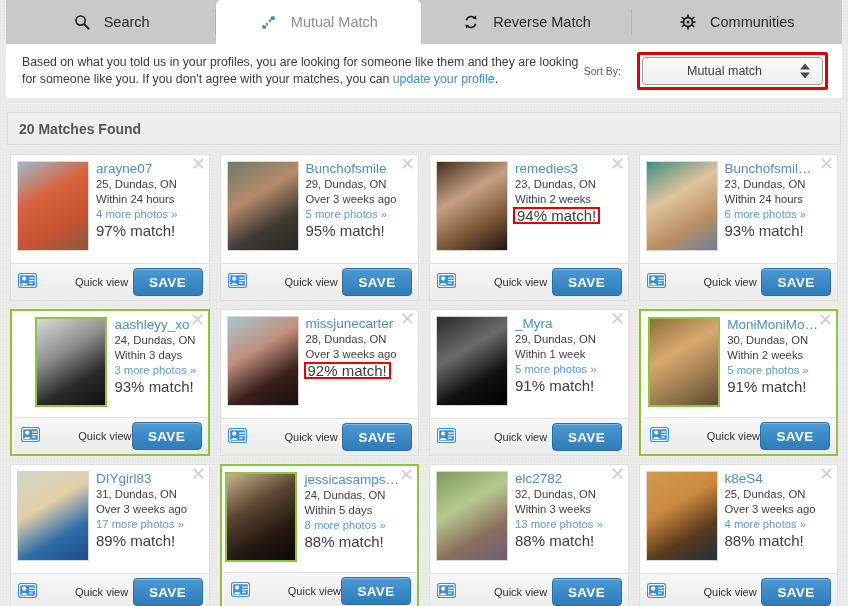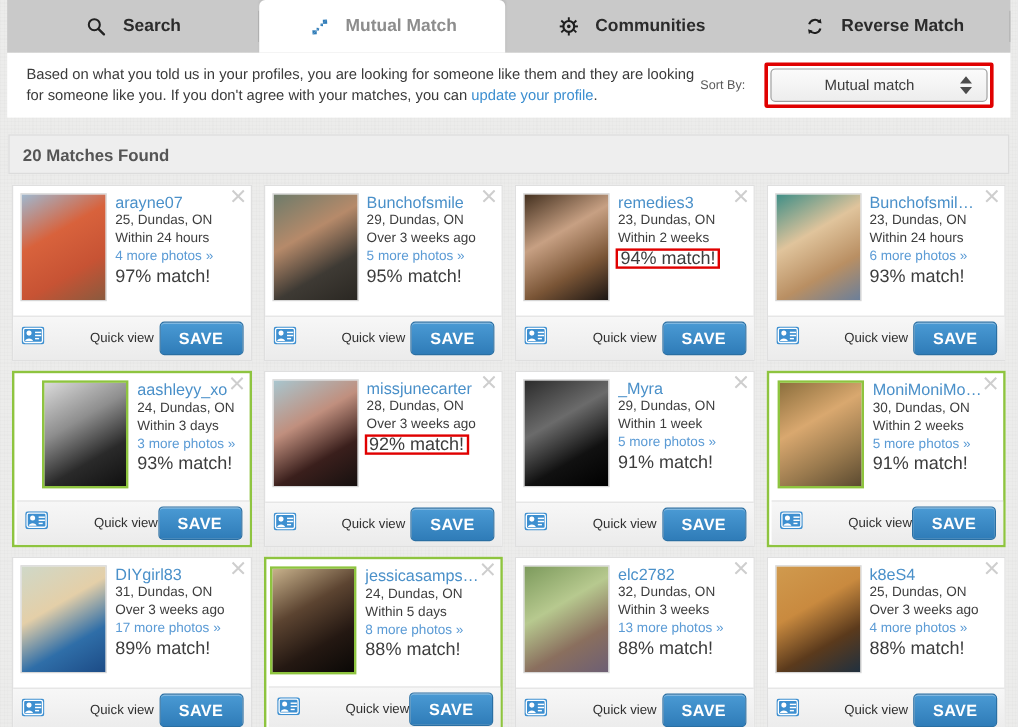--- a/index.html
+++ b/index.html
@@ -31,21 +31,21 @@
     box-sizing: border-box;
   }
   .tab {
     flex: 1 1 0;
     height: 44px;
     display: flex;
     align-items: center;
     justify-content: center;
     gap: 13px;
     font-size: 14.5px;
-    font-weight: bold;
+    font-weight: normal;
     color: #2b2b2b;
     position: relative;
     cursor: pointer;
     box-sizing: border-box;
   }
   .tab .tsep {
     position: absolute;
     right: 0; top: 9px; bottom: 9px;
     width: 1px;
     background: #b4b4b4;
@@ -284,20 +284,33 @@
     <div class="tab active">
       <span class="tab-icon">
         <svg width="17" height="17" viewBox="0 0 17 17">
           <path d="M14.5 2.2 L9.0 7.7 L11.2 7.9 L11.0 2.4 Z" fill="#2f7cb8"></path>
           <path d="M14.5 2.2 L9.0 7.7 L9.2 5.5 L14.7 5.7 Z" fill="#2f7cb8"></path>
           <path d="M2.5 14.8 L8.0 9.3 L5.8 9.1 L6.0 14.6 Z" fill="#2f7cb8"></path>
           <path d="M2.5 14.8 L8.0 9.3 L7.8 11.5 L2.3 11.3 Z" fill="#2f7cb8"></path>
         </svg>
       </span>
       <span>Mutual Match</span>
+    </div>
+
+    <div class="tab">
+      <span class="tab-icon">
+        <svg width="16" height="16" viewBox="0 0 16 16">
+          <path d="M3.3 6.2 A5 5 0 0 1 12.2 4.6" fill="none" stroke="#1d1d1d" stroke-width="1.7"></path>
+          <path d="M12.7 9.8 A5 5 0 0 1 3.8 11.4" fill="none" stroke="#1d1d1d" stroke-width="1.7"></path>
+          <path d="M12.9 1.6 L13.6 5.6 L9.8 4.4 Z" fill="#1d1d1d"></path>
+          <path d="M3.1 14.4 L2.4 10.4 L6.2 11.6 Z" fill="#1d1d1d"></path>
+        </svg>
+      </span>
+      <span>Reverse Match</span>
+      <span class="tsep"></span>
     </div>
 
     <div class="tab">
       <span class="tab-icon">
         <svg width="16" height="16" viewBox="0 0 16 16">
           <g fill="#1d1d1d">
             <rect x="7.2" y="0.4" width="1.6" height="3"></rect>
             <rect x="7.2" y="12.6" width="1.6" height="3"></rect>
             <rect x="0.4" y="7.2" width="3" height="1.6"></rect>
             <rect x="12.6" y="7.2" width="3" height="1.6"></rect>
@@ -306,33 +319,20 @@
             <rect x="12.4" y="2.6" width="1.6" height="3" transform="rotate(45 13.2 4.1)"></rect>
             <rect x="2.0" y="10.4" width="1.6" height="3" transform="rotate(45 2.8 11.9)"></rect>
           </g>
           <circle cx="8" cy="8" r="4.5" fill="none" stroke="#1d1d1d" stroke-width="1.8"></circle>
           <circle cx="8" cy="8" r="1.5" fill="#1d1d1d"></circle>
         </svg>
       </span>
       <span>Communities</span>
     </div>
 
-    <div class="tab">
-      <span class="tab-icon">
-        <svg width="16" height="16" viewBox="0 0 16 16">
-          <path d="M3.3 6.2 A5 5 0 0 1 12.2 4.6" fill="none" stroke="#1d1d1d" stroke-width="1.7"></path>
-          <path d="M12.7 9.8 A5 5 0 0 1 3.8 11.4" fill="none" stroke="#1d1d1d" stroke-width="1.7"></path>
-          <path d="M12.9 1.6 L13.6 5.6 L9.8 4.4 Z" fill="#1d1d1d"></path>
-          <path d="M3.1 14.4 L2.4 10.4 L6.2 11.6 Z" fill="#1d1d1d"></path>
-        </svg>
-      </span>
-      <span>Reverse Match</span>
-      <span class="tsep"></span>
-    </div>
-
   </div>
 
   <div class="intro">
     <div class="intro-text"><span>Based on what you told us in your profiles, you are looking for someone like them and they are looking for someone like you. If you don't agree with your matches, you can </span><a href="#">update your profile</a><span>.</span></div>
 
     <div class="sortwrap">
       <span class="sortlabel">Sort By:</span>
       <span class="select-hl">
         <span class="fakeselect">
           <span class="val">Mutual match</span>

